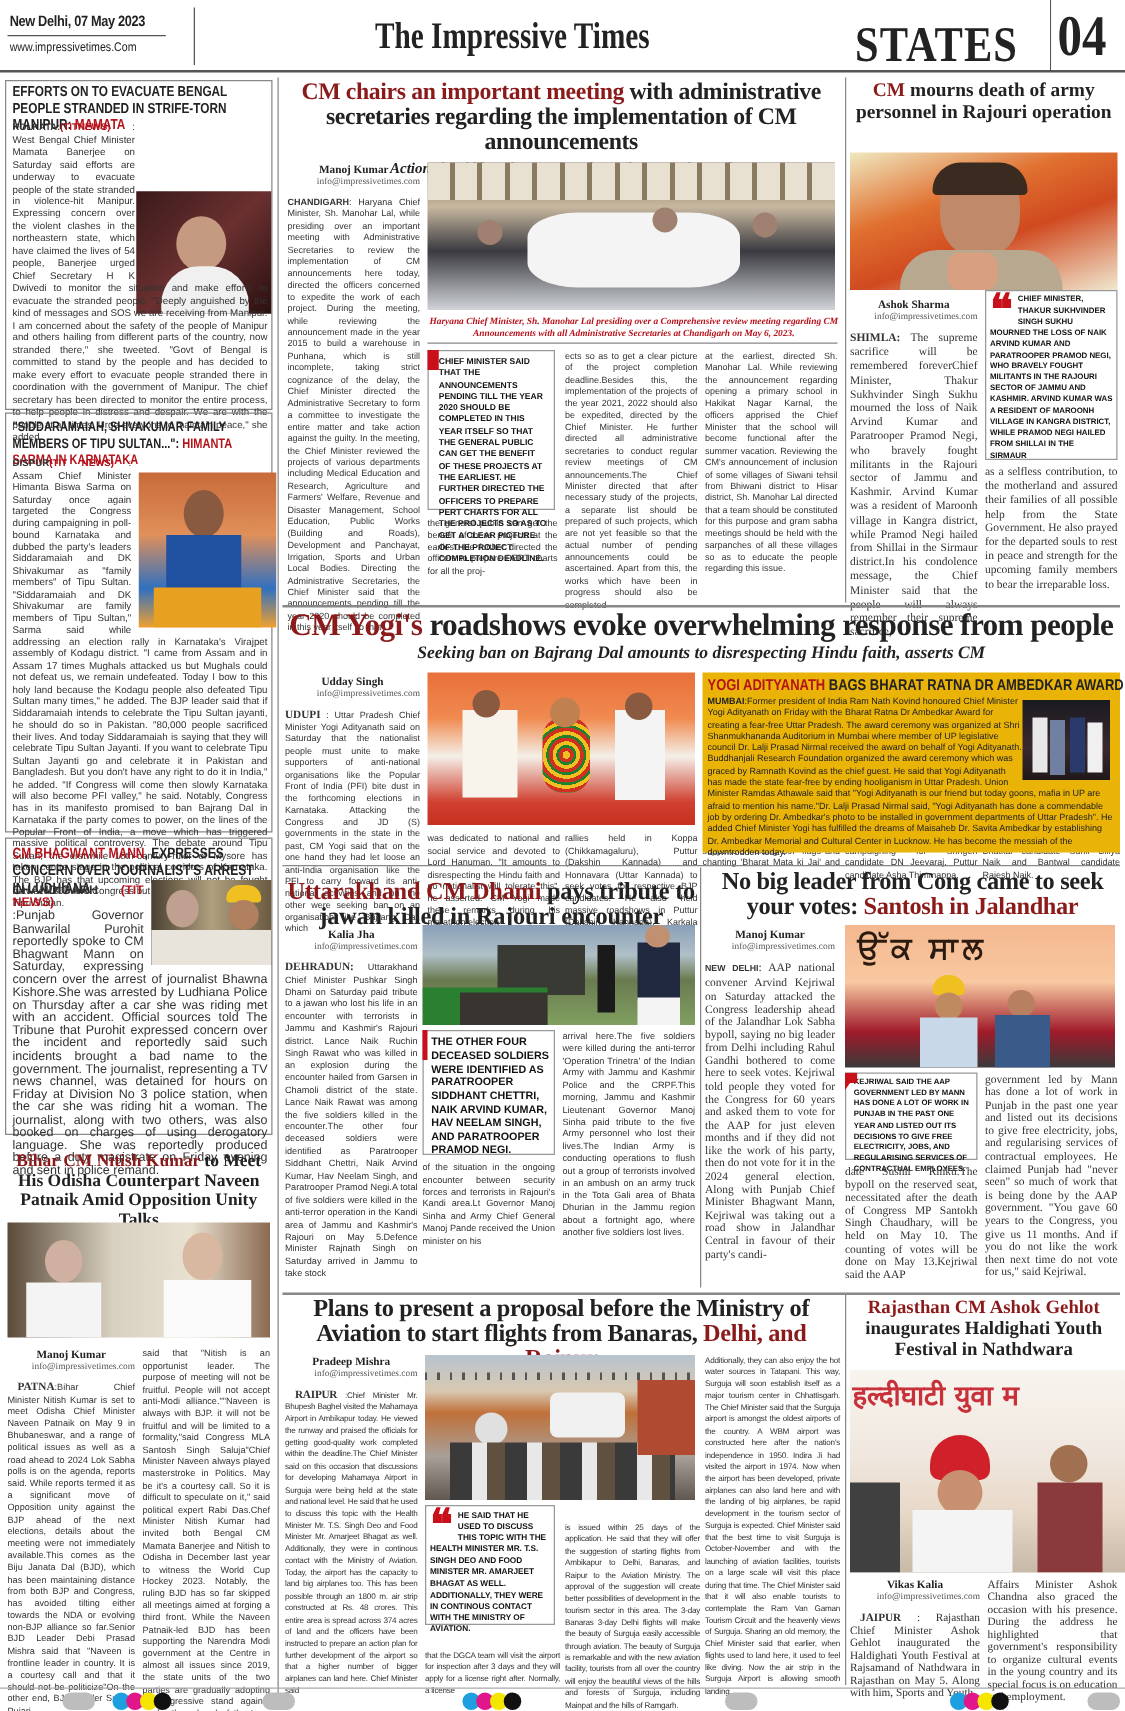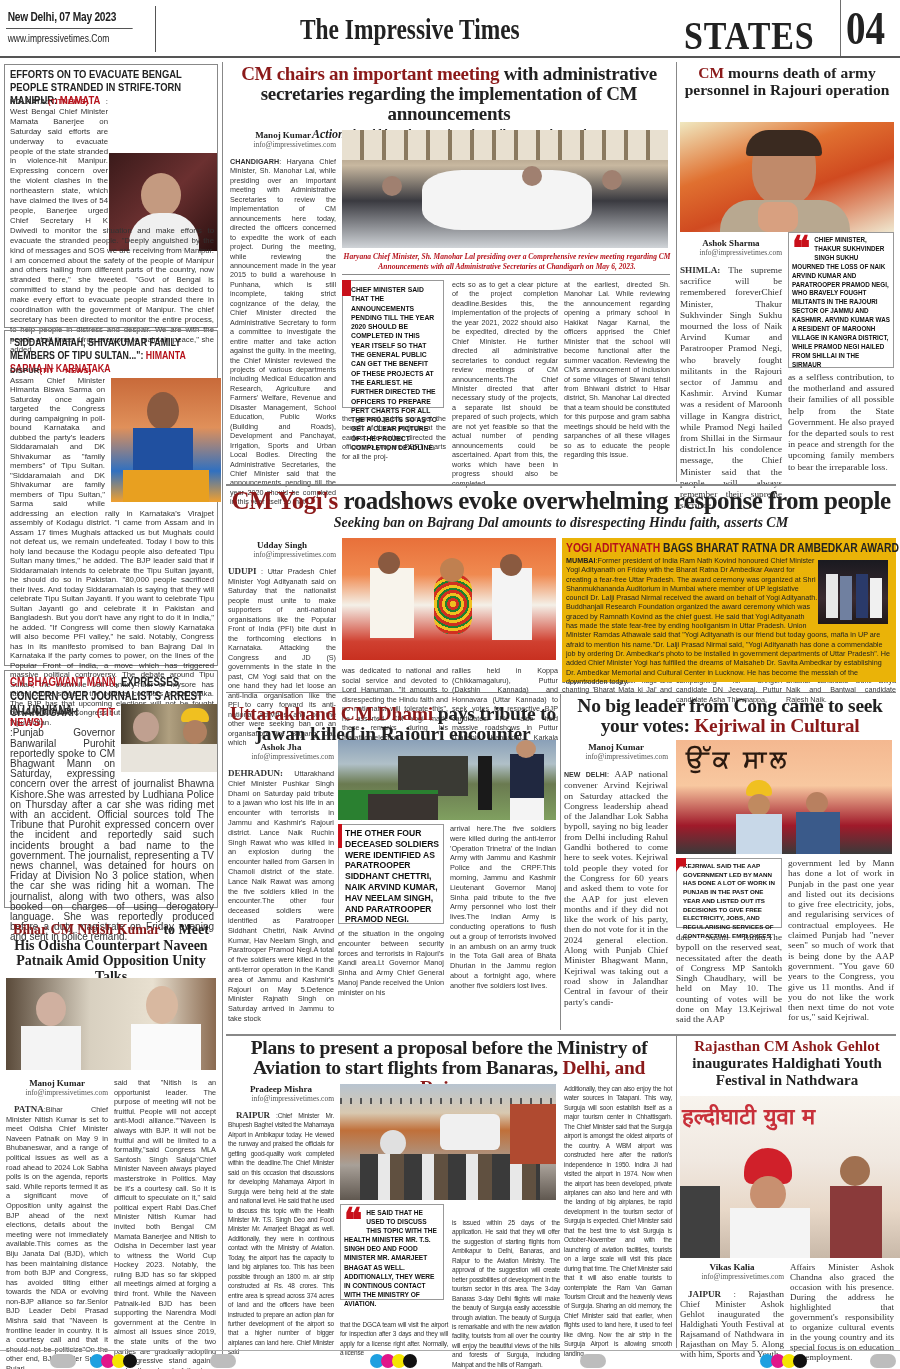--- a/index.html
+++ b/index.html
@@ -184,21 +184,21 @@
     <div style="float:right;width:72px;height:66px;margin:2px 0 0 2px"></div>
     <b>MUMBAI</b><span>:Former president of India Ram Nath Kovind honoured Chief Minister Yogi Adityanath on Friday with the Bharat Ratna Dr Ambedkar Award for creating a fear-free Uttar Pradesh. The award ceremony was organized at Shri Shanmukhananda Auditorium in Mumbai where member of UP legislative council Dr. Lalji Prasad Nirmal received the award on behalf of Yogi Adityanath. Buddhanjali Research Foundation organized the award ceremony which was graced by Ramnath Kovind as the chief guest. He said that Yogi Adityanath has made the state fear-free by ending hooliganism in Uttar Pradesh. Union Minister Ramdas Athawale said that "Yogi Adityanath is our friend but today goons, mafia in UP are afraid to mention his name."Dr. Lalji Prasad Nirmal said, "Yogi Adityanath has done a commendable job by ordering Dr. Ambedkar's photo to be installed in government departments of Uttar Pradesh". He added Chief Minister Yogi has fulfilled the dreams of Maisaheb Dr. Savita Ambedkar by establishing Dr. Ambedkar Memorial and Cultural Center in Lucknow. He has become the messiah of the downtrodden today.</span>
   </div>
 </div>
 
 <div class="hr" style="left:226px;top:692px;width:670px;height:1px"></div>
 
 <div class="col" style="left:226px;top:694px;width:334px;height:338px">
   <div class="serifhead" style="font-size:19.5px;line-height:20px;letter-spacing:-0.2px;padding-top:10px"><span class="maroon">Uttarakhand CM Dhami</span><span> pays tribute to jawan killed in Rajouri encounter</span></div>
   <div class="col" style="left:2px;top:48px;width:106px">
-    <div class="byline">Ashok Jha</div>
+    <div class="byline">Kalia Jha</div>
     <div class="email">info@impressivetimes.com</div>
     <div class="body-sm" style="margin-top:8px;font-size:7.3px;line-height:9.8px"><b style="font-family:'Liberation Serif',serif;font-size:9px">DEHRADUN:</b><span> Uttarakhand Chief Minister Pushkar Singh Dhami on Saturday paid tribute to a jawan who lost his life in an encounter with terrorists in Jammu and Kashmir's Rajouri district. Lance Naik Ruchin Singh Rawat who was killed in an explosion during the encounter hailed from Garsen in Chamoli district of the state. Lance Naik Rawat was among the five soldiers killed in the encounter.The other four deceased soldiers were identified as Paratrooper Siddhant Chettri, Naik Arvind Kumar, Hav Neelam Singh, and Paratrooper Pramod Negi.A total of five soldiers were killed in the anti-terror operation in the Kandi area of Jammu and Kashmir's Rajouri on May 5.Defence Minister Rajnath Singh on Saturday arrived in Jammu to take stock</span></div>
   </div>
   <div class="photo" style="left:112px;top:46px;width:218px;height:80px;background:linear-gradient(180deg,#8aa0b8 0%,#b0c0c8 30%,#6a7a50 55%,#80a060 100%);">
     <div style="position:absolute;left:60px;top:16px;width:70px;height:40px;background:#3a3a34"></div>
     <div style="position:absolute;left:0;top:50px;width:100px;height:30px;background:#2a8030"></div>
     <div style="position:absolute;left:30px;top:54px;width:70px;height:26px;background:#3a3430"></div>
     <div style="position:absolute;left:140px;top:16px;width:14px;height:54px;background:#1a1a1a"></div>
     <div style="position:absolute;left:172px;top:14px;width:34px;height:46px;background:#202840"></div>
     <div style="position:absolute;left:178px;top:0;width:20px;height:18px;border-radius:50%;background:#c09070"></div>
@@ -208,21 +208,21 @@
     <div style="position:absolute;left:-1px;top:-1px;width:4px;height:24px;background:#c8101a"></div>
     <span>The other four deceased soldiers were identified as Paratrooper Siddhant Chettri, Naik Arvind Kumar, Hav Neelam Singh, and Paratrooper Pramod Negi.</span>
   </div>
   <div class="body-sm col" style="left:112px;top:235px;width:106px;font-size:7.3px;line-height:9.8px">of the situation in the ongoing encounter between security forces and terrorists in Rajouri's Kandi area.Lt Governor Manoj Sinha and Army Chief General Manoj Pande received the Union minister on his</div>
   <div class="body-sm col" style="left:224px;top:130px;width:106px;font-size:7.3px;line-height:9.8px">arrival here.The five soldiers were killed during the anti-terror 'Operation Trinetra' of the Indian Army with Jammu and Kashmir Police and the CRPF.This morning, Jammu and Kashmir Lieutenant Governor Manoj Sinha paid tribute to the five Army personnel who lost their lives.The Indian Army is conducting operations to flush out a group of terrorists involved in an ambush on an army truck in the Tota Gali area of Bhata Dhurian in the Jammu region about a fortnight ago, where another five soldiers lost lives.</div>
 </div>
 
 <div class="vr" style="left:560px;top:694px;height:336px"></div>
 
 <div class="col" style="left:564px;top:694px;width:332px;height:338px">
-  <div class="serifhead" style="font-size:19.5px;line-height:20px;padding-top:2px;letter-spacing:-0.3px"><span>No big leader from Cong came to seek your votes: </span><span class="maroon">Kejriwal in Cultural</span></div>
+  <div class="serifhead" style="font-size:19.5px;line-height:20px;padding-top:2px;letter-spacing:-0.3px"><span>No big leader from Cong came to seek your votes: </span><span class="maroon">Santosh in Jalandhar</span></div>
   <div class="col" style="left:0;top:48px;width:104px">
     <div class="byline">Manoj Kumar</div>
     <div class="email">info@impressivetimes.com</div>
     <div class="body-serif" style="margin-top:8px;font-size:9.2px;line-height:10.3px"><b style="font-family:'Liberation Sans',sans-serif;font-size:7px">NEW DELHI</b><span>: AAP national convener Arvind Kejriwal on Saturday attacked the Congress leadership ahead of the Jalandhar Lok Sabha bypoll, saying no big leader from Delhi including Rahul Gandhi bothered to come here to seek votes. Kejriwal told people they voted for the Congress for 60 years and asked them to vote for the AAP for just eleven months and if they did not like the work of his party, then do not vote for it in the 2024 general election. Along with Punjab Chief Minister Bhagwant Mann, Kejriwal was taking out a road show in Jalandhar Central in favour of their party's candi-</span></div>
   </div>
   <div class="photo" style="left:112px;top:46px;width:216px;height:114px;background:linear-gradient(180deg,#f4b890 0%,#f8c8a0 40%,#a01a2a 75%,#3a3a3a 100%);">
     <div style="position:absolute;left:10px;top:6px;width:190px;height:30px;font-family:Liberation Serif, serif;font-size:24px;font-weight:bold;color:#2a1a10;letter-spacing:4px">ਉੱਕ ਸਾਲ</div>
     <div style="position:absolute;left:70px;top:40px;width:26px;height:16px;border-radius:14px 14px 4px 4px;background:#f0c020"></div>
     <div style="position:absolute;left:72px;top:54px;width:22px;height:22px;border-radius:50%;background:#c08a60"></div>
     <div style="position:absolute;left:60px;top:74px;width:46px;height:40px;background:#c8d8e8"></div>

